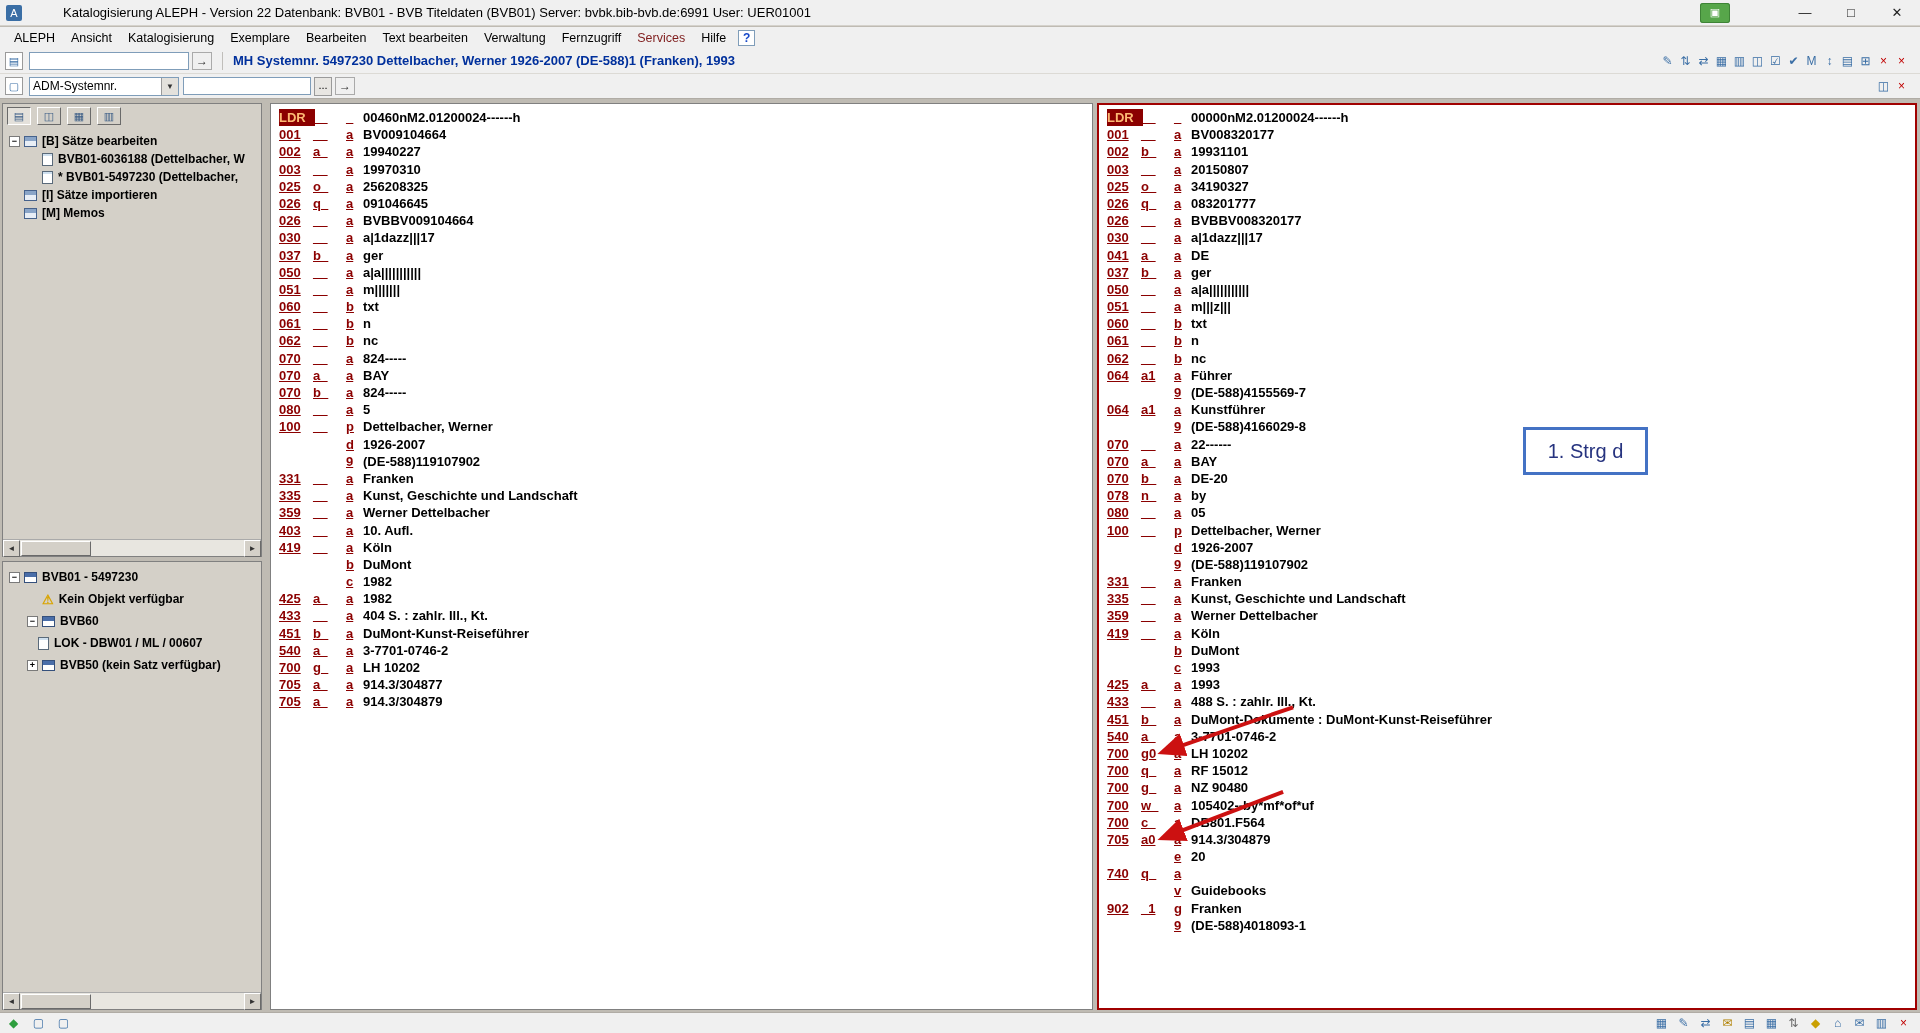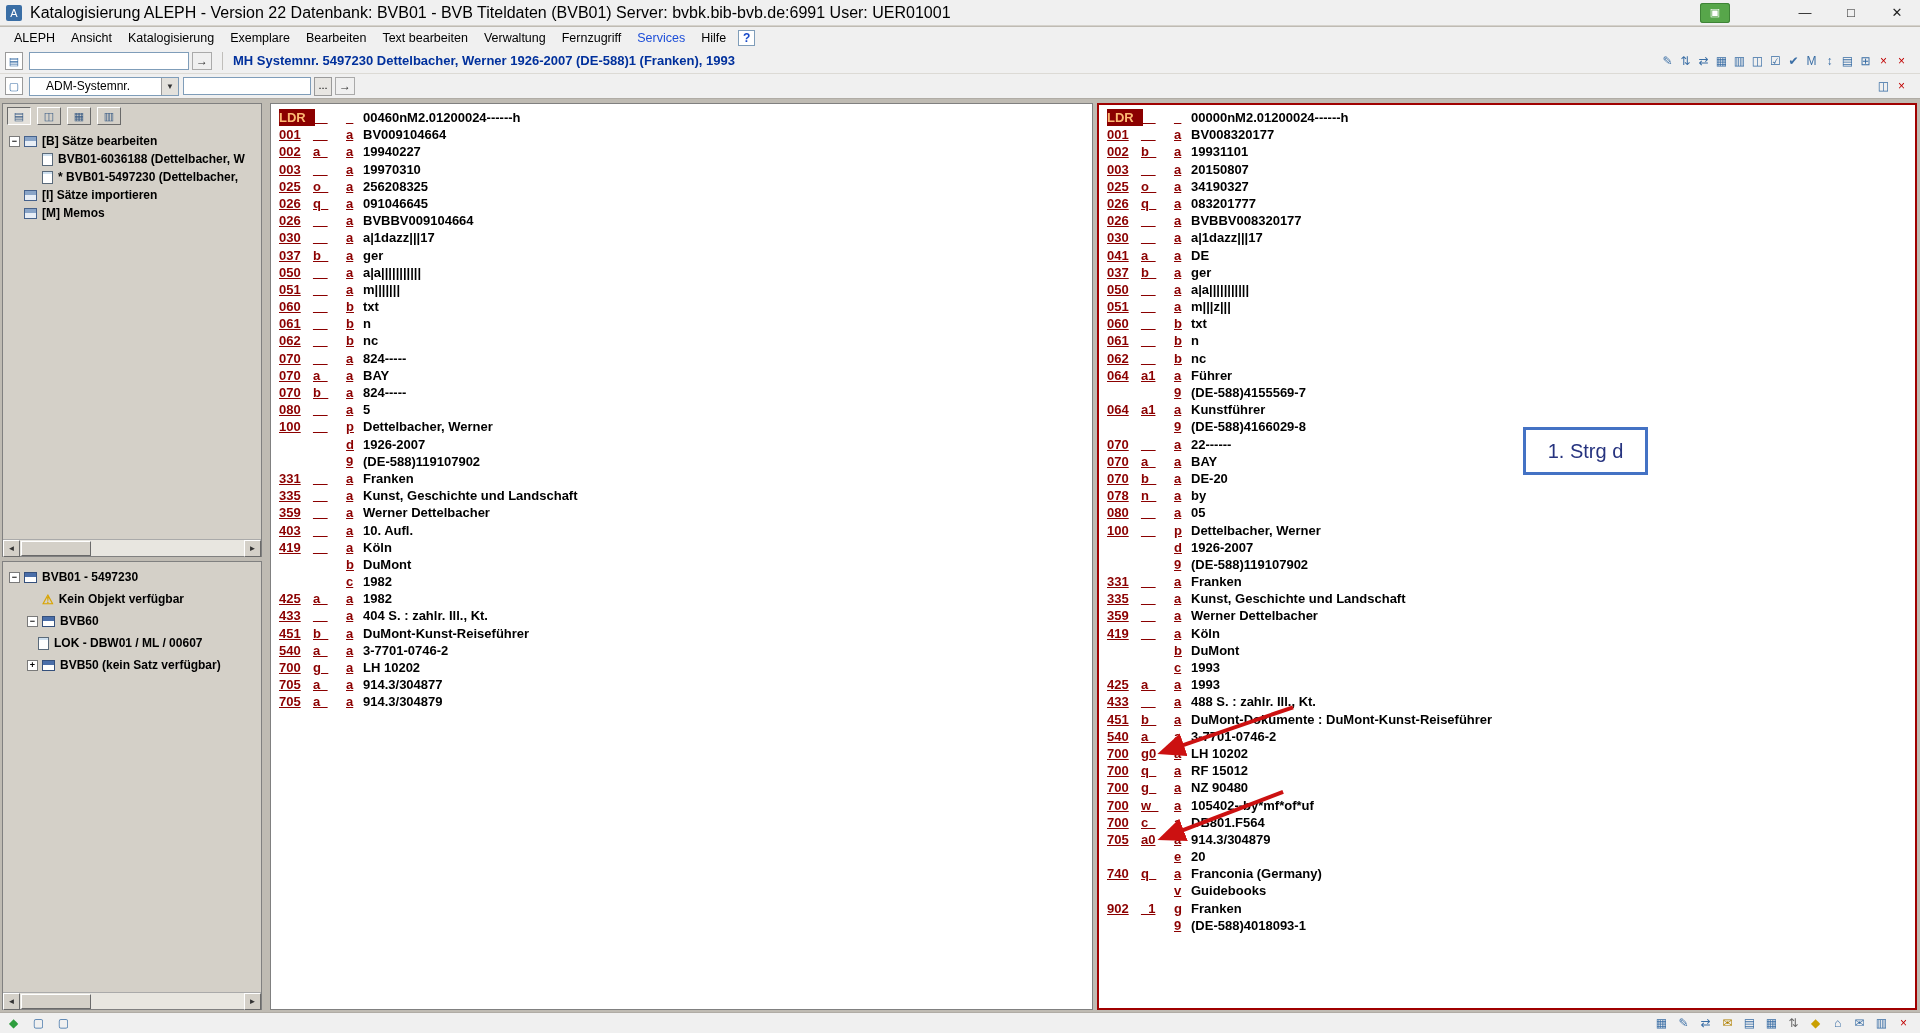--- a/index.html
+++ b/index.html
@@ -7,51 +7,51 @@
   body {
     width:1920px; height:1033px; position:relative; overflow:hidden;
     background:#bfbbb3; font-family:"Liberation Sans", sans-serif; color:#000;
   }
 
   
   .titlebar { position:absolute; left:0; top:0; width:1920px; height:26px;
     background:#f0f0f0; display:flex; align-items:center; border-bottom:1px solid #d5d2cc; }
   .app-icon { width:16px; height:16px; margin:0 8px 0 6px; background:#3a6ea5;
     color:#fff; font-size:11px; line-height:16px; text-align:center; border-radius:2px; }
-  .title-text { font-size:16px; white-space:nowrap; }
+  .title-text { font-size:13px; white-space:nowrap;margin-left:33px; }
   .caption-area { margin-left:auto; display:flex; align-items:center; height:26px; }
   .green-btn { width:30px; height:20px; background:#57a64a; border-radius:3px; margin-right:52px;
     display:flex; align-items:center; justify-content:center; color:#fff; font-size:11px; box-shadow:inset 0 0 0 1px #3e8336; }
   .cap-btn { width:46px; height:26px; display:flex; align-items:center; justify-content:center;
     font-size:13px; color:#222; }
 
   
   .menubar { position:absolute; left:0; top:27px; width:1920px; height:21px;
     background:#f0f0f0; display:flex; align-items:center; padding-left:6px; }
   .menu-item { padding:2px 8px; font-size:12.5px; }
-  .menu-item.disabled { color:#1d4ed8; }
+  .menu-item.disabled { color:#7f1d1d; }
   .help-box { width:17px; height:16px; border:1px solid #7f9db9; background:#fff; color:#1648c8;
     font-weight:bold; font-size:12px; text-align:center; line-height:15px; margin-left:4px; }
 
   
   .toolbar1 { position:absolute; left:0; top:48px; width:1920px; height:26px; background:#f0f0f0;
     display:flex; align-items:center; border-bottom:1px solid #dcdad5; }
   .toolbar2 { position:absolute; left:0; top:74px; width:1920px; height:25px; background:#f0f0f0;
     display:flex; align-items:center; border-bottom:1px solid #b0aca5; }
   .tb-leaficon { width:18px; height:18px; margin:0 6px 0 5px; border:1px solid #9a9a9a; background:#fff;
     color:#3a6ea5; font-size:11px; text-align:center; line-height:16px; }
   .tb-input { width:160px; height:18px; border:1px solid #7f9db9; background:#fff; font-size:12px; padding:0 3px; }
   .go-btn { width:20px; height:18px; margin-left:3px; background:#f0f0f0; border:1px solid #aaa;
     font-size:12px; line-height:16px; text-align:center; color:#2c2c2c; }
   .tb-sep { width:1px; height:18px; background:#c0beba; margin:0 10px; }
   .record-header { font-size:13px; font-weight:bold; color:var(--header-blue); white-space:nowrap; }
   .tb-icons { margin-left:auto; display:flex; gap:1px; padding-right:10px; }
   .tool-icon { width:17px; height:18px; font-size:12px; line-height:18px; text-align:center; color:#3a6ea5; }
   .dropdown { width:150px; height:19px; border:1px solid #7f9db9; background:#fff; display:flex; align-items:center; }
-  .dropdown .dd-text { flex:1; font-size:12px; padding-left:16px; }
+  .dropdown .dd-text { flex:1; font-size:12px; padding-left:3px; }
   .dd-arrow { width:17px; height:17px; background:#e3e1dc; border-left:1px solid #9a9a9a;
     font-size:8px; text-align:center; line-height:17px; color:#333; }
   .more-btn { width:18px; height:19px; margin-left:3px; background:#e8e6e2; border:1px solid #9a9a9a;
     font-size:11px; text-align:center; line-height:14px; }
 
   
   .nav-panel { position:absolute; left:2px; top:103px; width:260px; height:454px;
     background:#d4d0c8; border:1px solid #808080; }
   .rec-tree-panel { position:absolute; left:2px; top:561px; width:260px; height:449px;
     background:#d4d0c8; border:1px solid #808080; }
@@ -721,21 +721,20 @@
       <div class="rec-line">
         <span class="rec-tag"></span>
         <span class="rec-ind"></span>
         <span class="rec-code">e</span>
         <span class="rec-val">20</span>
       </div>
       <div class="rec-line">
         <span class="rec-tag">740</span>
         <span class="rec-ind">q_</span>
         <span class="rec-code">a</span>
-        <span class="rec-val">Franconia (Germany)</span>
       </div>
       <div class="rec-line">
         <span class="rec-tag"></span>
         <span class="rec-ind"></span>
         <span class="rec-code">v</span>
         <span class="rec-val">Guidebooks</span>
       </div>
       <div class="rec-line">
         <span class="rec-tag">902</span>
         <span class="rec-ind">_1</span>

